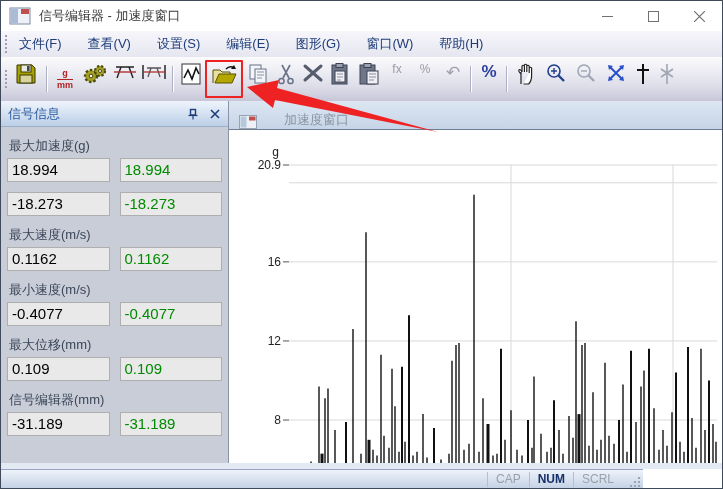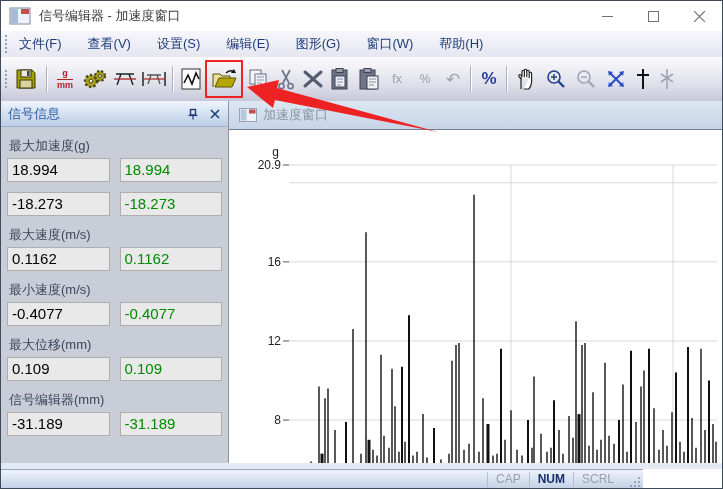--- a/index.html
+++ b/index.html
@@ -10,21 +10,21 @@
   #titlebar .title-text{margin-left:8px;font-size:13px;color:#3a3a3a;}
   .win-controls{position:absolute;right:0;top:0;height:30px;display:flex;}
   .win-btn{width:46px;height:30px;display:flex;align-items:center;justify-content:center;color:#707070;}
   
   #menubar{position:absolute;left:0;top:30px;width:721px;height:26px;background:linear-gradient(#f6f6fb,#e6e6f0);display:flex;align-items:center;border-bottom:1px solid #d0d0dc;}
   .gripper{width:5px;height:18px;margin-left:3px;background:repeating-linear-gradient(#9aa0b4 0 2px,transparent 2px 4px);background-size:2px 4px;background-repeat:repeat-y;background-position:1px 0;}
   #menubar .menu-item{font-size:13px;color:#1e3c78;padding:3px 0;margin-left:26px;cursor:default;}
   #menubar .menu-item:first-of-type{margin-left:10px;}
   
   #toolbar{position:absolute;left:0;top:56px;width:721px;height:44px;background:linear-gradient(#fbfbfd,#dcdce8 70%,#c6c6d8);display:flex;align-items:center;border-bottom:1px solid #a8a8bc;}
-  .tb{height:34px;display:flex;align-items:center;justify-content:center;flex:0 0 auto;}
+  .tb{height:34px;display:flex;justify-content:center;flex:0 0 auto;}
   .tb-sep{width:8px;height:26px;display:flex;justify-content:center;flex:0 0 auto;}
   .tb-sep i{width:1px;height:26px;background:#b0b0c4;border-right:1px solid #fff;}
   .gmm{display:flex;flex-direction:column;align-items:center;color:#b22222;font-size:9px;line-height:9px;font-weight:bold;}
   .gmm .bar{width:16px;height:1px;background:#b22222;margin:1px 0;}
   .txt-icon{font-size:12px;color:#9a9aa6;}
   .pct-big{font-size:17px;font-weight:bold;color:#2a3f9e;}
   .undo-glyph{font-size:17px;color:#a0a0ac;}
   .open-btn{border:2px solid #ee2222;border-radius:1px;background:transparent;}
   
   #signal-panel{position:absolute;left:0;top:100px;width:228px;height:366px;background:#c9cdd8;border-right:1px solid #8a94a4;box-sizing:border-box;}
@@ -32,21 +32,21 @@
   #panel-header .panel-title{font-size:13px;color:#2a5aa0;margin-left:7px;flex:1;}
   #panel-header .hdr-btn{width:18px;height:18px;display:flex;align-items:center;justify-content:center;color:#1e3c78;font-size:13px;margin-right:4px;}
   .field-group{margin:10px 6px 0 6px;}
   .field-label{font-size:13px;color:#3a4658;margin:2px 2px 3px 2px;}
   .field-values{display:flex;gap:10px;}
   .value-box{width:100px;height:22px;background:#e9e9e9;border:1px solid #aeaeae;font-size:15px;line-height:22px;padding-left:4px;overflow:hidden;}
   .value-black{color:#000;}
   .value-green{color:#008a00;}
   
   #chart-window{position:absolute;left:228px;top:100px;width:493px;height:362px;background:#ccd8e8;}
-  #child-titlebar{height:28px;display:flex;align-items:center;background:linear-gradient(#dde7f3,#c6d4e7);}
+  #child-titlebar{height:28px;display:flex;align-items:flex-end;background:linear-gradient(#dde7f3,#c6d4e7);gap:21px;}
   #child-titlebar .child-icon{margin-left:10px;width:18px;height:14px;}
   #child-titlebar .child-title{margin-left:6px;font-size:13px;color:#8a93a0;}
   #chart-client{position:absolute;left:0;top:28px;width:493px;height:334px;background:#fff;border-top:1px solid #6e7e92;box-sizing:content-box;}
   
   #bottom-strip{position:absolute;left:0;top:462px;width:721px;height:6px;background:#e4eaf4;}
   #statusbar{position:absolute;left:0;top:468px;width:642px;height:19px;background:linear-gradient(#eef3fa,#c3d0e4);border-top:1px solid #96a6c0;display:flex;align-items:center;justify-content:flex-end;font-size:12px;}
   .status-item{padding:0 8px;height:15px;line-height:15px;color:#98a0ac;border-left:1px solid #b4bfd2;}
   .status-item.active{color:#17306b;font-weight:bold;}
   #resize-grip{width:16px;height:16px;margin:0 1px 0 4px;align-self:flex-end;}
   

